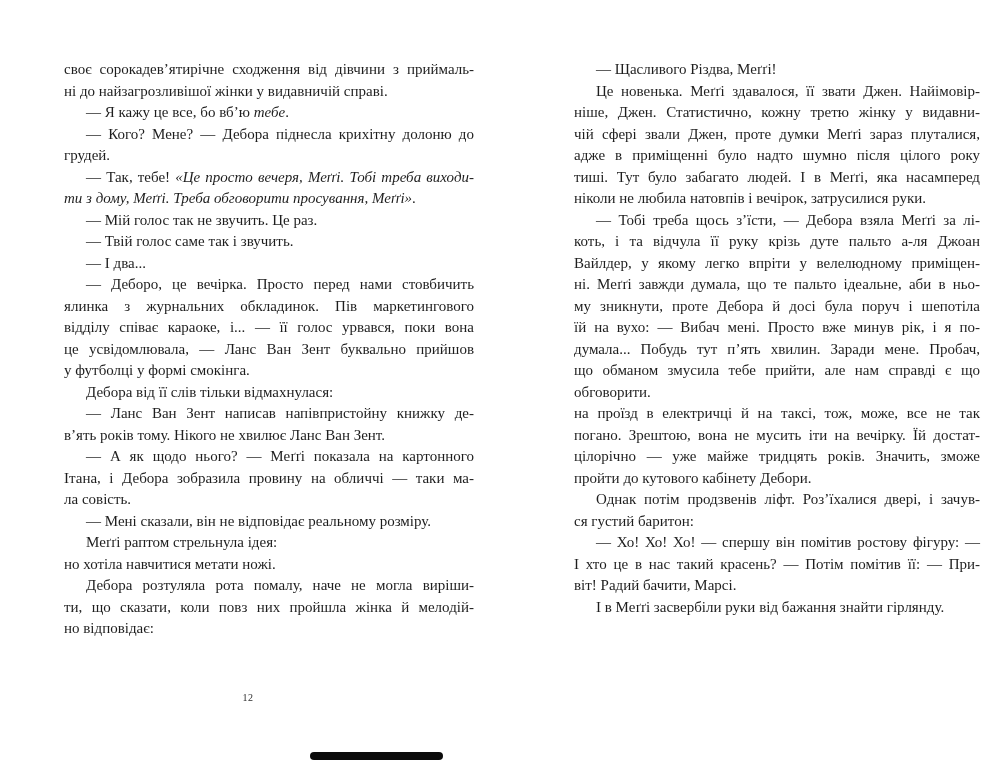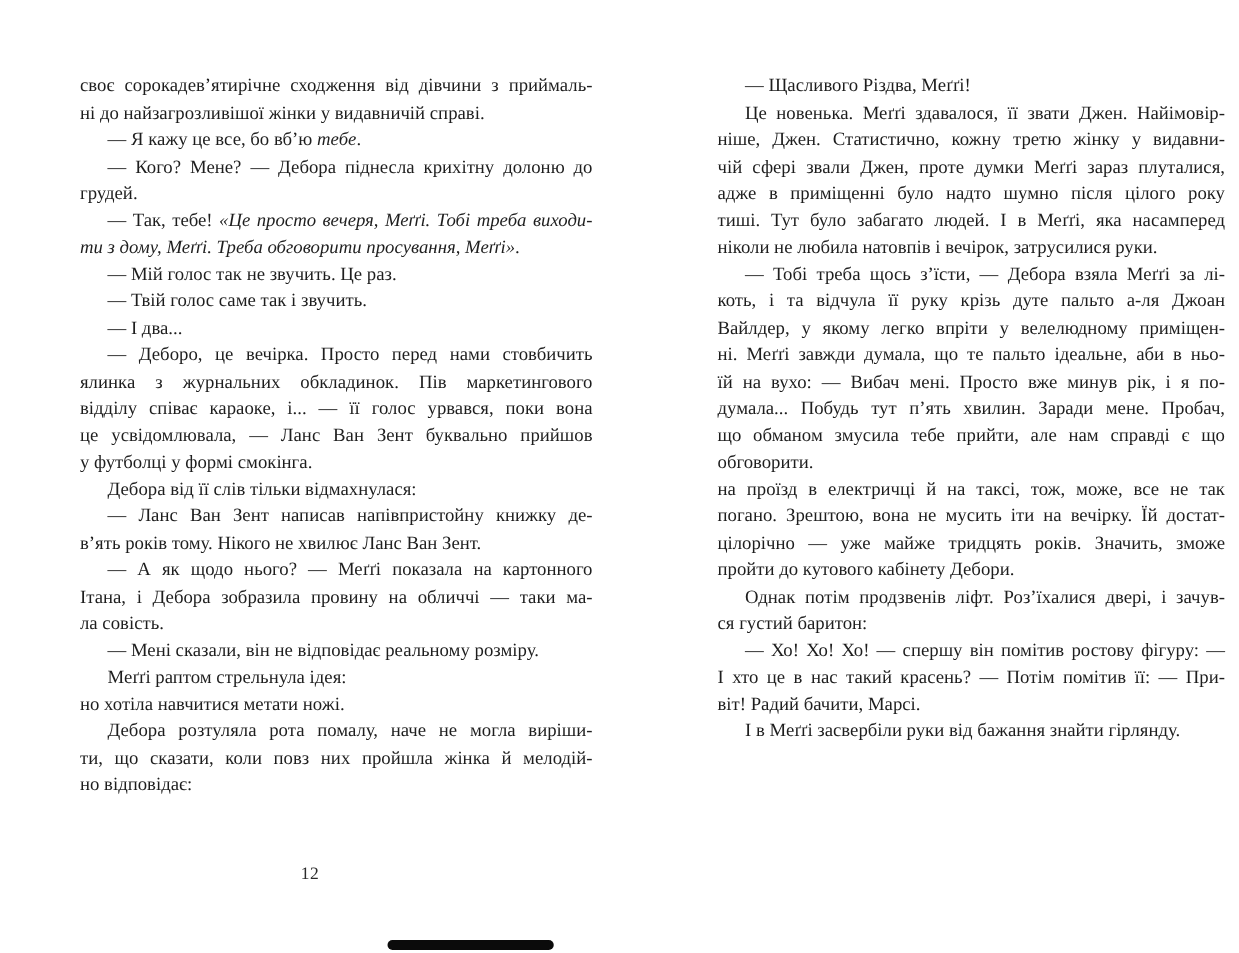--- a/index.html
+++ b/index.html
@@ -21,21 +21,21 @@
     white-space:normal;
     overflow:visible;
   }
   .ln.j{text-align:justify;text-align-last:justify;}
   .ln.ind{text-indent:22px;}
   .ln i{font-style:italic;}
   .folio{
     position:absolute;
     top:692px;left:188px;width:120px;
     text-align:center;
-    font-size:14px;
+    font-size:10px;
     letter-spacing:0.5px;
     color:#2b2b2b;
   }
   .home-bar{
     position:absolute;
     left:310px;top:752px;
     width:133px;height:8px;
     border-radius:4px;
     background:#0b0b0b;
   }
@@ -80,20 +80,21 @@
       <div class="ln j ind">Це новенька. Меґґі здавалося, її звати Джен. Найімовір-</div>
       <div class="ln j">ніше, Джен. Статистично, кожну третю жінку у видавни-</div>
       <div class="ln j">чій сфері звали Джен, проте думки Меґґі зараз плуталися,</div>
       <div class="ln j">адже в приміщенні було надто шумно після цілого року</div>
       <div class="ln j">тиші. Тут було забагато людей. І в Меґґі, яка насамперед</div>
       <div class="ln">ніколи не любила натовпів і вечірок, затрусилися руки.</div>
       <div class="ln j ind">— Тобі треба щось з’їсти, — Дебора взяла Меґґі за лі-</div>
       <div class="ln j">коть, і та відчула її руку крізь дуте пальто а-ля Джоан</div>
       <div class="ln j">Вайлдер, у якому легко впріти у велелюдному приміщен-</div>
       <div class="ln j">ні. Меґґі завжди думала, що те пальто ідеальне, аби в ньо-</div>
+      <div class="ln j">му зникнути, проте Дебора й досі була поруч і шепотіла</div>
       <div class="ln j">їй на вухо: — Вибач мені. Просто вже минув рік, і я по-</div>
       <div class="ln j">думала... Побудь тут п’ять хвилин. Заради мене. Пробач,</div>
       <div class="ln j">що обманом змусила тебе прийти, але нам справді є що</div>
       <div class="ln">обговорити.</div>
       <div class="ln j">на проїзд в електричці й на таксі, тож, може, все не так</div>
       <div class="ln j">погано. Зрештою, вона не мусить іти на вечірку. Їй достат-</div>
       <div class="ln j">цілорічно — уже майже тридцять років. Значить, зможе</div>
       <div class="ln">пройти до кутового кабінету Дебори.</div>
       <div class="ln j ind">Однак потім продзвенів ліфт. Роз’їхалися двері, і зачув-</div>
       <div class="ln">ся густий баритон:</div>

